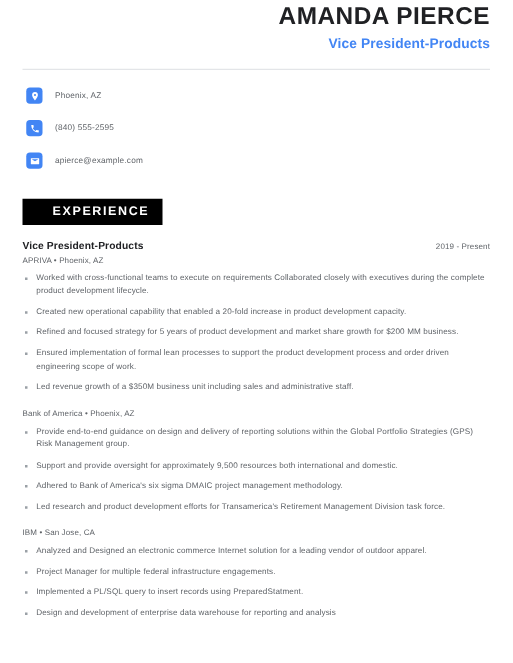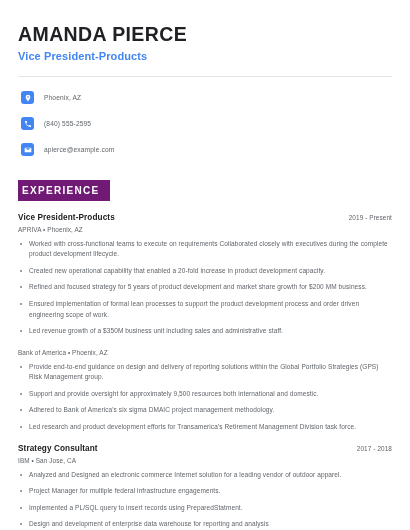--- a/index.html
+++ b/index.html
@@ -20,22 +20,22 @@
     height: 530px;
     position: relative;
     background: #ffffff;
     box-sizing: border-box;
     padding: 0 18px;
     overflow: hidden;
   }
 
   
   .header {
-    padding-top: 23px;
-    text-align: left;
+    padding-top: 2px;
+    text-align: right;
   }
   .full-name {
     font-size: 19.5px;
     font-weight: bold;
     letter-spacing: 0.4px;
     color: #202124;
     line-height: 1.15;
     margin: 0;
   }
   .job-title {
@@ -77,26 +77,26 @@
   .contact-text {
     font-size: 6.6px;
     color: #5f6368;
     margin-left: 10px;
     letter-spacing: 0.15px;
   }
 
   
   .section-badge {
     display: inline-block;
-    background: #701a75;
+    background: #000000;
     color: #ffffff;
     font-size: 10px;
     font-weight: bold;
     letter-spacing: 1.3px;
-    padding: 5px 11px 5px 4px;
+    padding: 5px 11px 5px 24px;
     margin-top: 14px;
   }
 
   
   .job { margin-top: 12px; }
   .job-head {
     display: flex;
     align-items: baseline;
     justify-content: space-between;
   }
@@ -210,24 +210,20 @@
       <ul class="bullets">
         <li>Provide end-to-end guidance on design and delivery of reporting solutions within the Global Portfolio Strategies (GPS) Risk Management group.</li>
         <li>Support and provide oversight for approximately 9,500 resources both international and domestic.</li>
         <li>Adhered to Bank of America's six sigma DMAIC project management methodology.</li>
         <li>Led research and product development efforts for Transamerica's Retirement Management Division task force.</li>
       </ul>
     </div>
 
     
     <div class="job">
-      <div class="job-head">
-        <span class="job-role">Strategy Consultant</span>
-        <span class="job-dates">2017 - 2018</span>
-      </div>
       <div class="job-meta">IBM • San Jose, CA</div>
       <ul class="bullets">
         <li>Analyzed and Designed an electronic commerce Internet solution for a leading vendor of outdoor apparel.</li>
         <li>Project Manager for multiple federal infrastructure engagements.</li>
         <li>Implemented a PL/SQL query to insert records using PreparedStatment.</li>
         <li>Design and development of enterprise data warehouse for reporting and analysis</li>
       </ul>
     </div>
 
     

